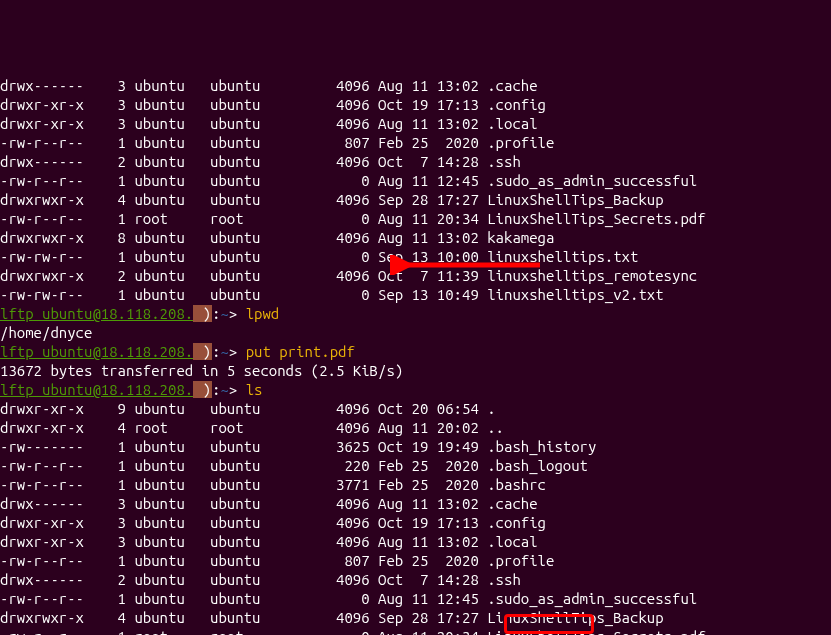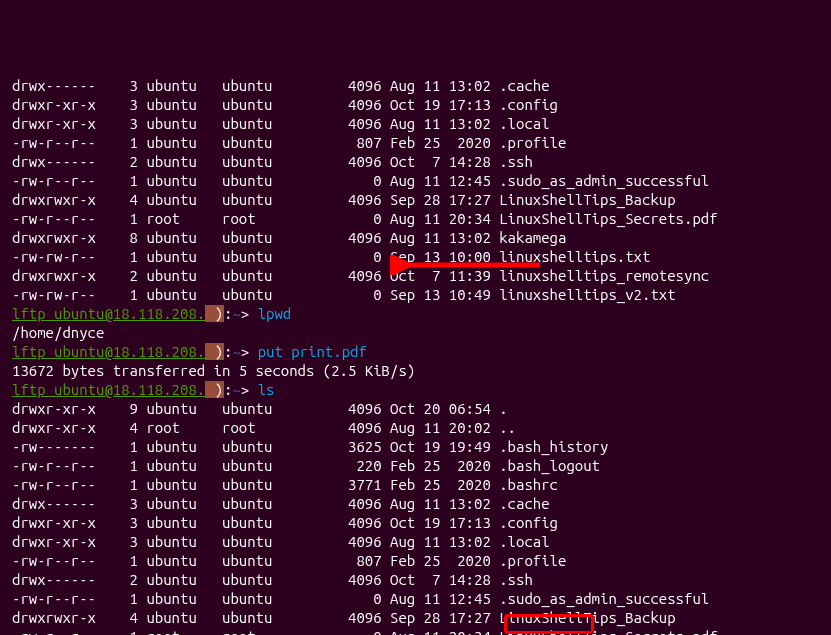--- a/index.html
+++ b/index.html
@@ -9,25 +9,25 @@
     font-family: "Ubuntu Mono", "DejaVu Sans Mono", Consolas, monospace;
     font-size: 15px;
     line-height: 19px;
     width: 831px;
     height: 635px;
     overflow: hidden;
     padding: 0;
     position: relative;
     white-space: pre;
   }
-  .line { white-space: pre; padding-left: 12px; }
+  .line { white-space: pre; }
   .prompt-app { color: #4e9a06; text-decoration: underline; }
   .prompt-sep { color: #ffffff; }
   .prompt-path { color: #3465a4; }
-  .cmd { color: #0ea5e9; }
+  .cmd { color: #eab308; }
   .hi { background: #984f3a; color:#ffffff; padding:0 1px;}
   .arrow {
     position: absolute;
     left: 390px;
     top: 255px;
     width: 160px;
     height: 20px;
     pointer-events: none;
   }
   .highlight-box {

